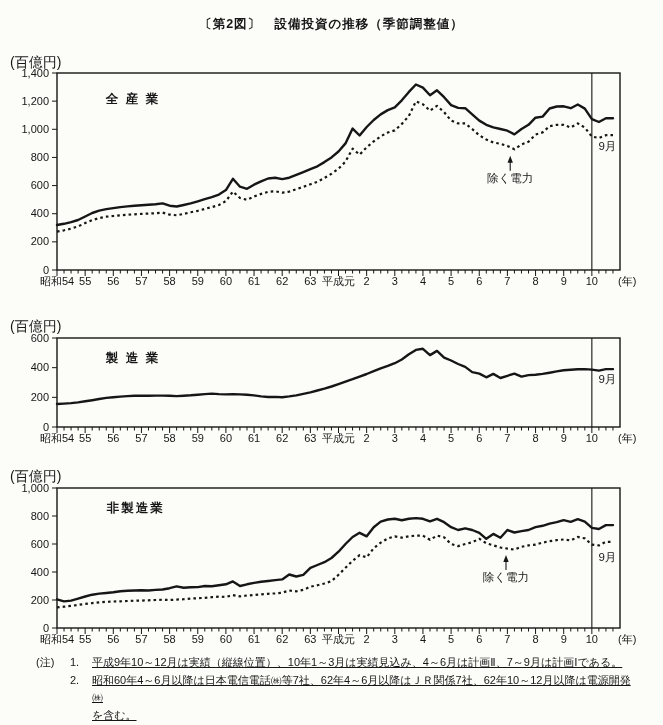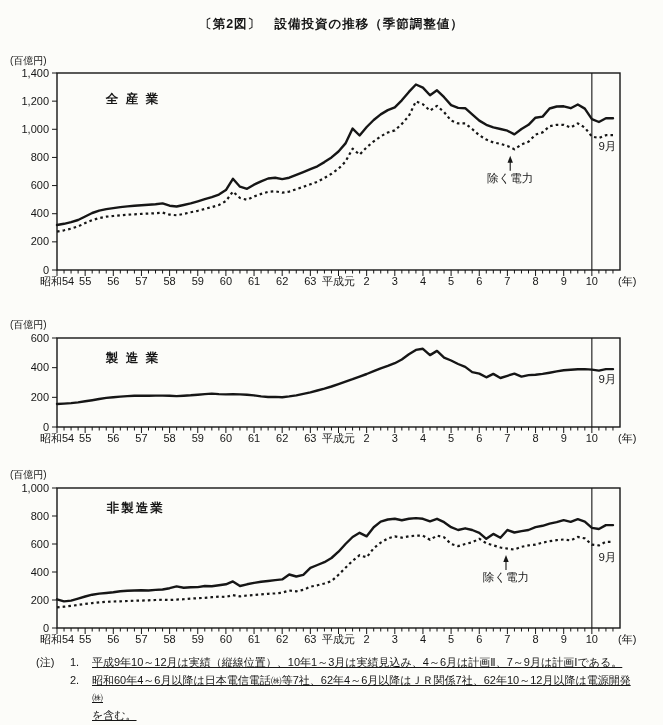--- a/index.html
+++ b/index.html
@@ -1,19 +1,19 @@
 <!DOCTYPE html>
 <html><head>
 <meta charset="utf-8">
 <style>
   html,body{margin:0;padding:0;}
   body{background:#e8e8e4;font-family:"Liberation Sans","DejaVu Sans",sans-serif;}
   .page{position:relative;width:663px;height:725px;background:#fcfcf9;color:#161616;overflow:hidden;margin:0 auto;padding-left:42px;}
   .title{position:absolute;top:16px;left:0;width:663px;text-align:center;font-size:12.5px;font-weight:bold;letter-spacing:1px;}
-  .unit-label{position:absolute;left:10px;font-size:10px;}
+  .unit-label{position:absolute;left:10px;font-size:14px;}
   svg.chart{position:absolute;left:0;}
   .border{fill:none;stroke:#161616;stroke-width:1.4;}
   .tick{stroke:#161616;stroke-width:1;}
   .vline{stroke:#161616;stroke-width:1.1;}
   .ylab,.xlab{font-size:11px;fill:#161616;font-family:"Liberation Sans","DejaVu Sans",sans-serif;}
   .ann{font-size:11.5px;fill:#161616;font-family:"Liberation Sans","DejaVu Sans",sans-serif;}
   .cname{font-size:12.5px;font-weight:bold;letter-spacing:2px;fill:#161616;}
   .ser{fill:none;stroke:#161616;stroke-linejoin:round;}
   .ser.solid{stroke-width:2.4;stroke-linecap:round;}
   .ser.dotted{stroke-width:2.2;stroke-dasharray:2.6 3.1;stroke-linecap:butt;}

